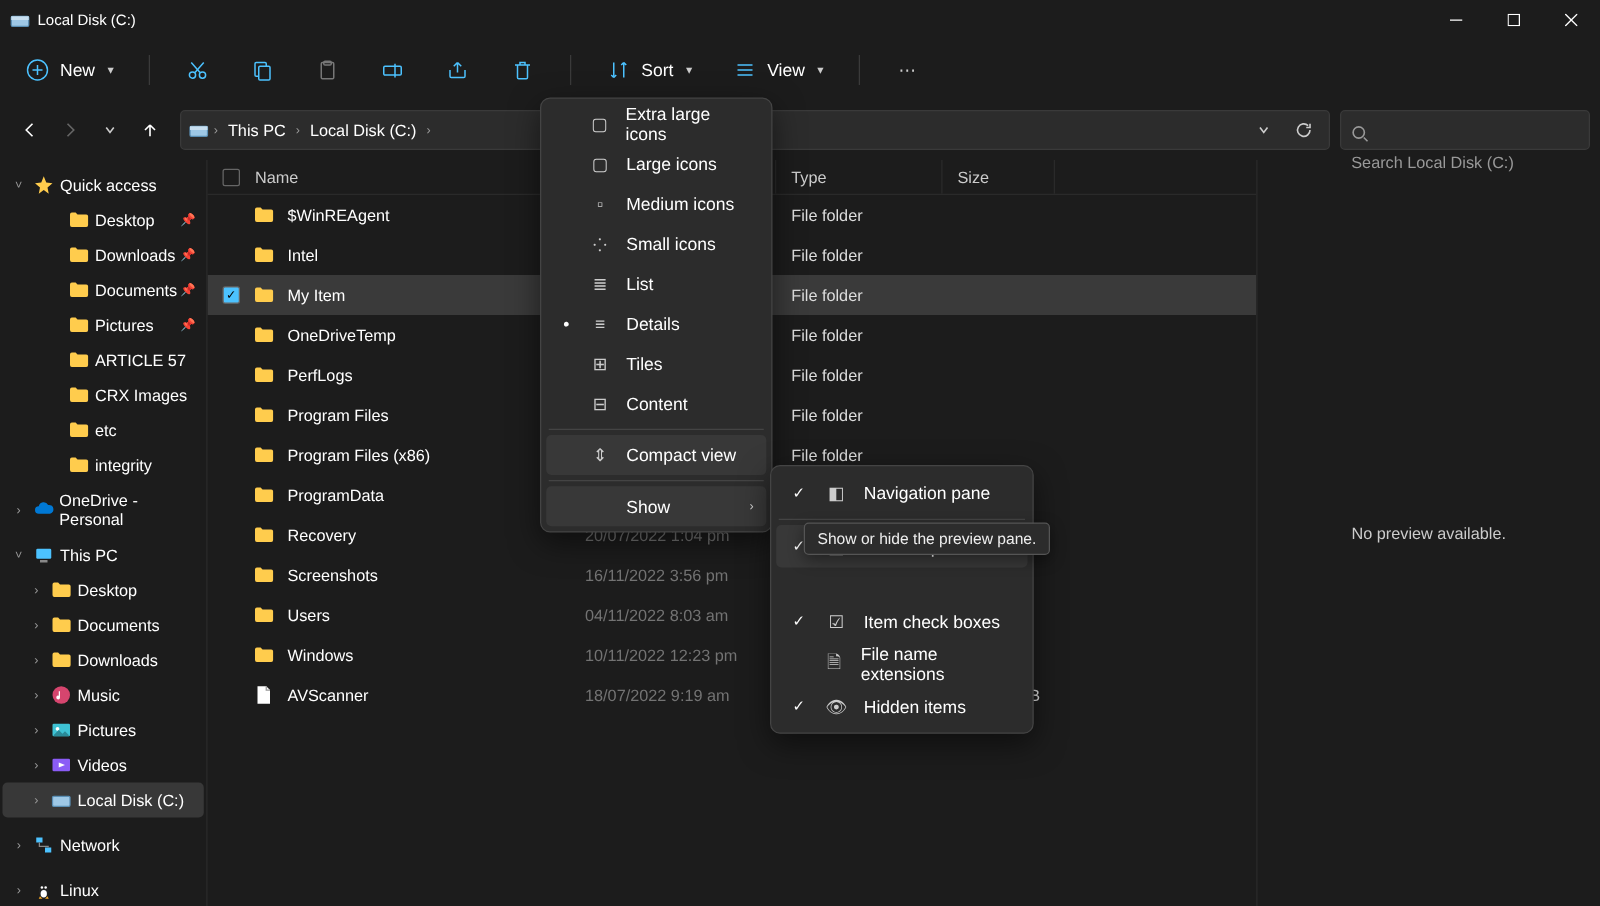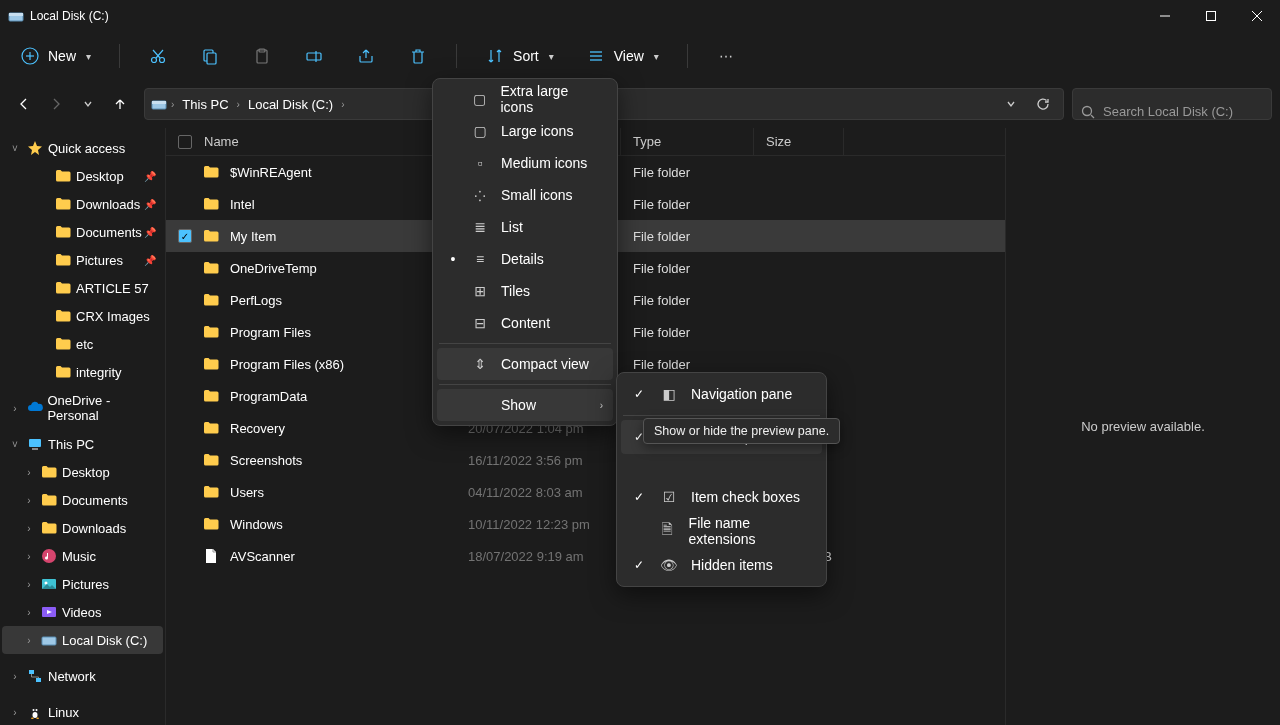--- a/index.html
+++ b/index.html
@@ -18,21 +18,21 @@
 
   .navbar { display: flex; align-items: center; height: 48px; padding: 0 8px; gap: 8px; }
   .nav-arrows { display: flex; gap: 0; }
   .nav-btn { width: 32px; height: 32px; display: flex; align-items: center; justify-content: center; cursor: pointer; border-radius: 4px; color: #ccc; }
   .nav-btn.disabled { color: #666; cursor: default; }
   .address { flex: 1; height: 32px; background: #2c2c2c; border: 1px solid #3a3a3a; border-radius: 4px; display: flex; align-items: center; padding: 0 6px; gap: 4px; font-size: 13px; }
   .addr-seg { display: flex; align-items: center; gap: 4px; padding: 2px 4px; cursor: pointer; }
   .addr-sep { color: #999; font-size: 10px; }
   .addr-tail { flex: 1; }
   .addr-ctl { width: 28px; height: 28px; display: flex; align-items: center; justify-content: center; color: #ccc; cursor: pointer; }
-  .search { width: 200px; height: 32px; background: #2c2c2c; border: 1px solid #3a3a3a; border-radius: 4px; display: flex; align-items: flex-end; padding: 0 8px; gap: 8px; color: #999; font-size: 13px; }
+  .search { width: 200px; height: 32px; background: #2c2c2c; border: 1px solid #3a3a3a; border-radius: 4px; display: flex; align-items: flex-start; padding: 11px 8px; gap: 8px; color: #999; font-size: 13px; flex-direction: column; }
 
   .body { display: flex; height: calc(725px - 32px - 48px - 48px); }
   .sidebar { width: 165px; overflow-y: auto; padding: 6px 2px; }
   .side-item { display: flex; align-items: center; height: 28px; padding-left: 6px; font-size: 13px; gap: 4px; cursor: pointer; border-radius: 4px; position: relative; }
   .side-item.selected { background: #383838; }
   .side-exp { width: 14px; text-align: center; color: #999; font-size: 10px; }
   .side-icon { width: 18px; height: 18px; display: flex; align-items: center; justify-content: center; }
   .pin { position: absolute; right: 6px; color: #888; font-size: 10px; }
   .side-indent { padding-left: 20px; }
   .side-indent2 { padding-left: 34px; }

